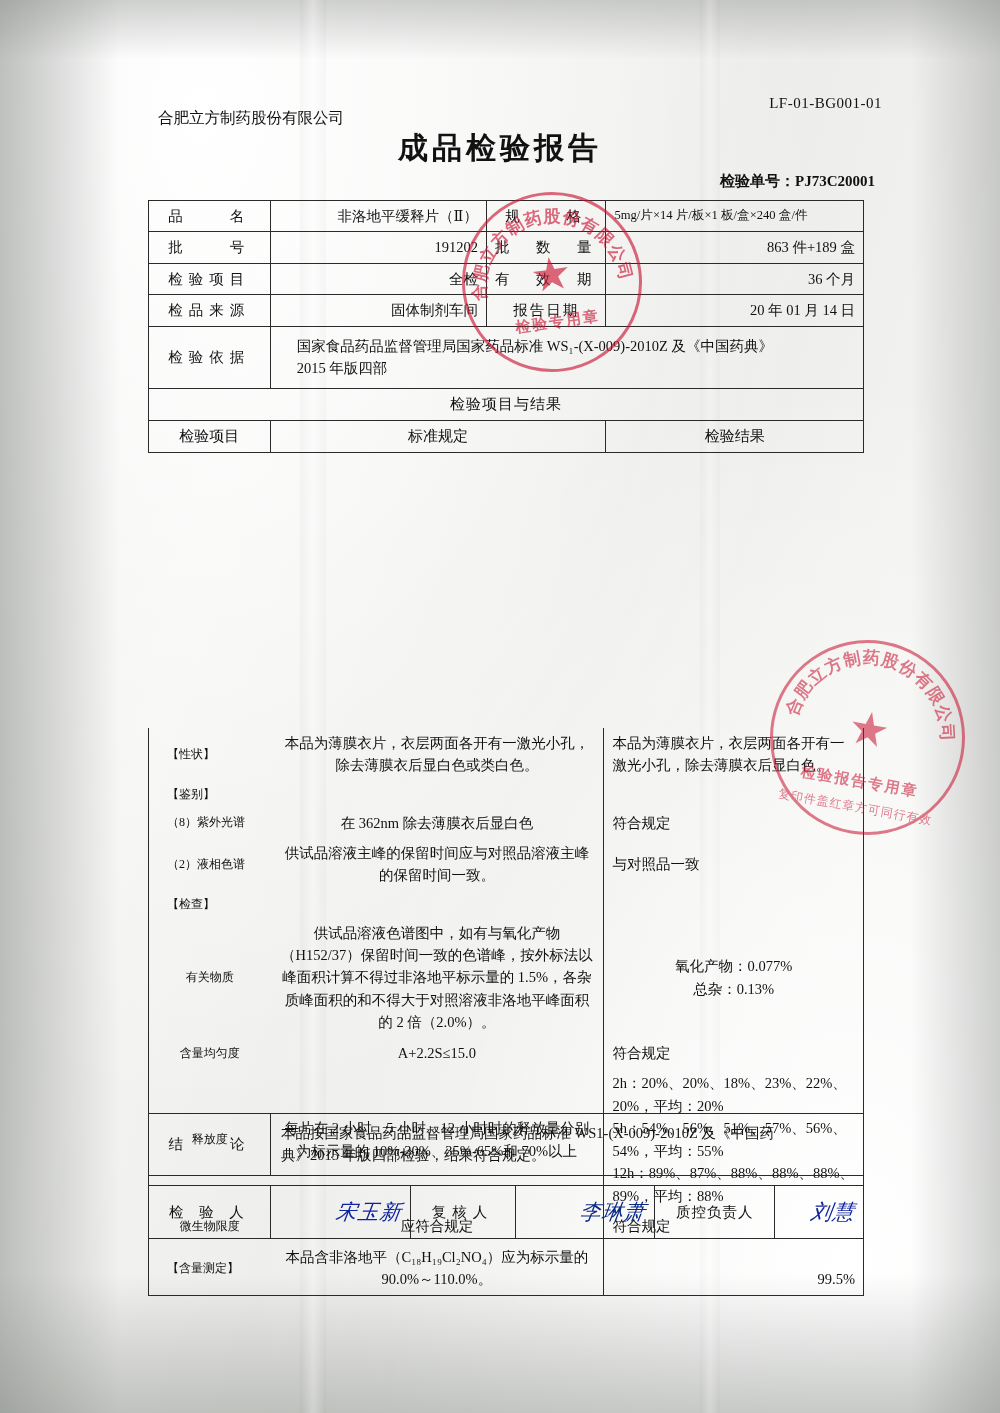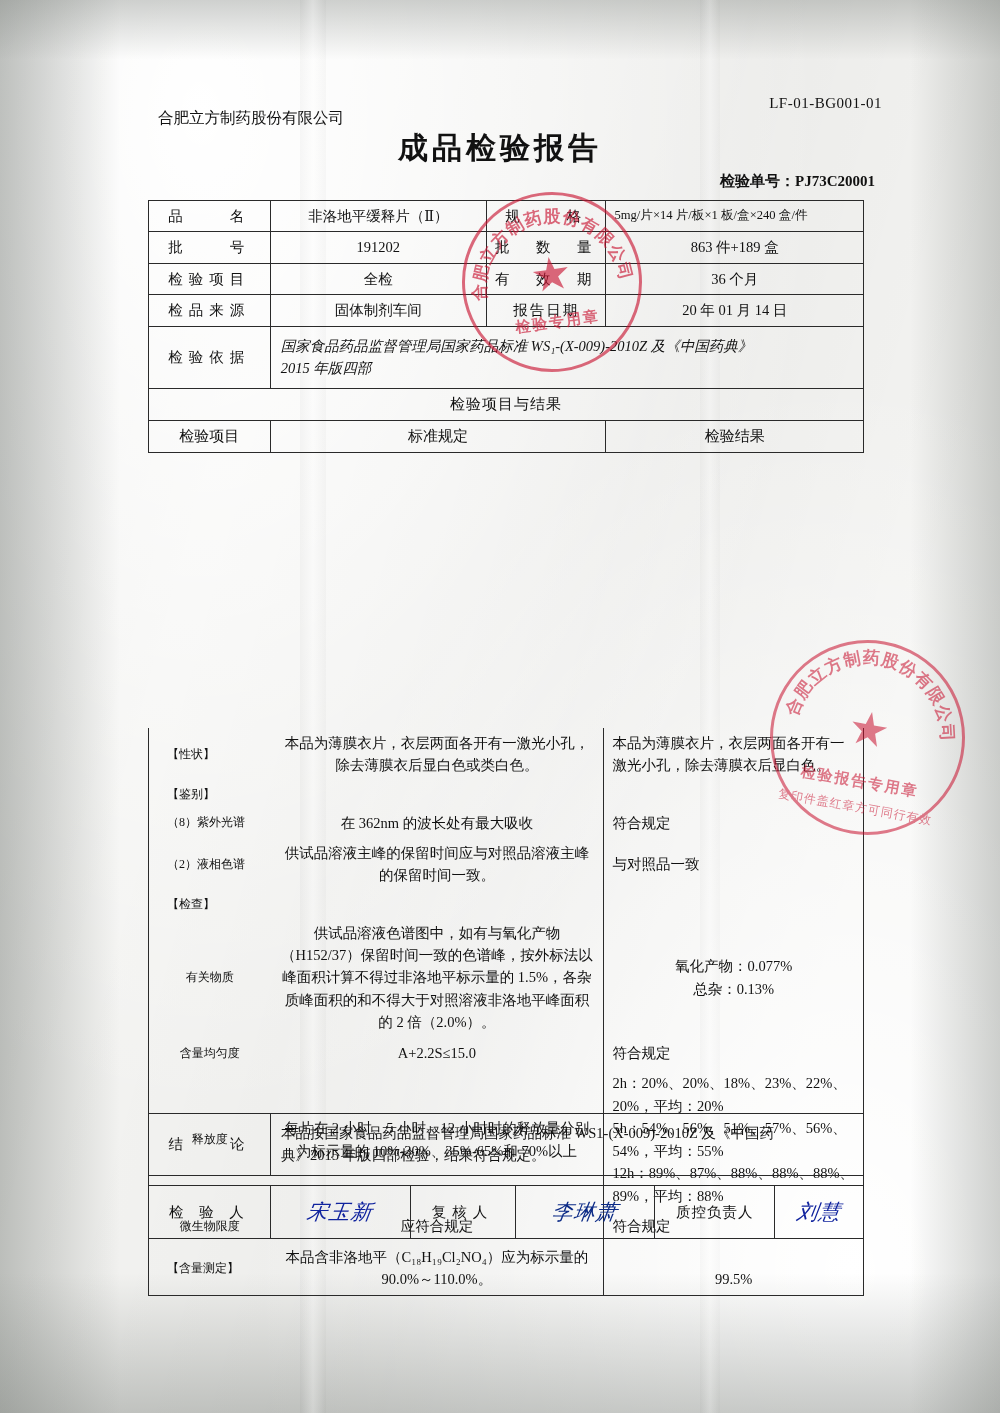--- a/index.html
+++ b/index.html
@@ -51,21 +51,21 @@
     border-collapse:collapse;
     font-size:14.5px;
   }
   table.main td{
     border:1px solid #2a2a2a;
     padding:4px 8px;
     vertical-align:middle;
     line-height:1.55;
   }
   .lbl{text-align:center;letter-spacing:6px;white-space:nowrap;}
-  .ctr{text-align:center;}
+  .ctr{text-align:right;}
   .small{font-size:12.6px;}
   .spaced2{letter-spacing:2px;}
 
   .sect-title{text-align:center;font-size:15px;letter-spacing:1px;}
   .colhead{text-align:center;font-size:15px;}
   .itemlabel{text-align:center;font-size:12px;margin-left:20px;}
   .itemlabel.lead{text-align:left;padding-left:18px;}
   .wrapcell{text-align:center;}
   .res{text-align:left;}
 
@@ -161,21 +161,21 @@
           <td class="ctr">36 个月</td>
         </tr>
         <tr>
           <td class="lbl">检品来源</td>
           <td class="ctr">固体制剂车间</td>
           <td class="lbl spaced2">报告日期</td>
           <td class="ctr">20 年 01 月 14 日</td>
         </tr>
         <tr>
           <td class="lbl">检验依据</td>
-          <td colspan="3" style="padding:8px 10px;font-style:italic;">
+          <td colspan="3" style="padding:8px 26px;">
             <div>国家食品药品监督管理局国家药品标准 WS₁-(X-009)-2010Z 及《中国药典》</div>
             <div>2015 年版四部</div>
           </td>
         </tr>
 
         <tr>
           <td colspan="4" class="sect-title">检验项目与结果</td>
         </tr>
 
         <tr>
@@ -198,21 +198,21 @@
           <td class="wrapcell" style="border:none;">本品为薄膜衣片，衣层两面各开有一激光小孔，除去薄膜衣后显白色或类白色。</td>
           <td class="res" style="border-right:1px solid #2a2a2a;border-top:none;border-left:1px solid #2a2a2a;border-bottom:none;">本品为薄膜衣片，衣层两面各开有一激光小孔，除去薄膜衣后显白色。</td>
         </tr>
         <tr>
           <td class="itemlabel lead" style="border:none;border-left:1px solid #2a2a2a;">【鉴别】</td>
           <td style="border:none;"></td>
           <td style="border:none;border-left:1px solid #2a2a2a;border-right:1px solid #2a2a2a;"></td>
         </tr>
         <tr>
           <td class="itemlabel lead" style="border:none;border-left:1px solid #2a2a2a;">（8）紫外光谱</td>
-          <td class="wrapcell" style="border:none;">在 362nm 的波长处有最大吸收</td>
+          <td class="wrapcell" style="border:none;">在 362nm 除去薄膜衣后显白色</td>
           <td class="res" style="border:none;border-left:1px solid #2a2a2a;border-right:1px solid #2a2a2a;">符合规定</td>
         </tr>
         <tr>
           <td class="itemlabel lead" style="border:none;border-left:1px solid #2a2a2a;">（2）液相色谱</td>
           <td class="wrapcell" style="border:none;">供试品溶液主峰的保留时间应与对照品溶液主峰的保留时间一致。</td>
           <td class="res" style="border:none;border-left:1px solid #2a2a2a;border-right:1px solid #2a2a2a;">与对照品一致</td>
         </tr>
         <tr>
           <td class="itemlabel lead" style="border:none;border-left:1px solid #2a2a2a;">【检查】</td>
           <td style="border:none;"></td>

